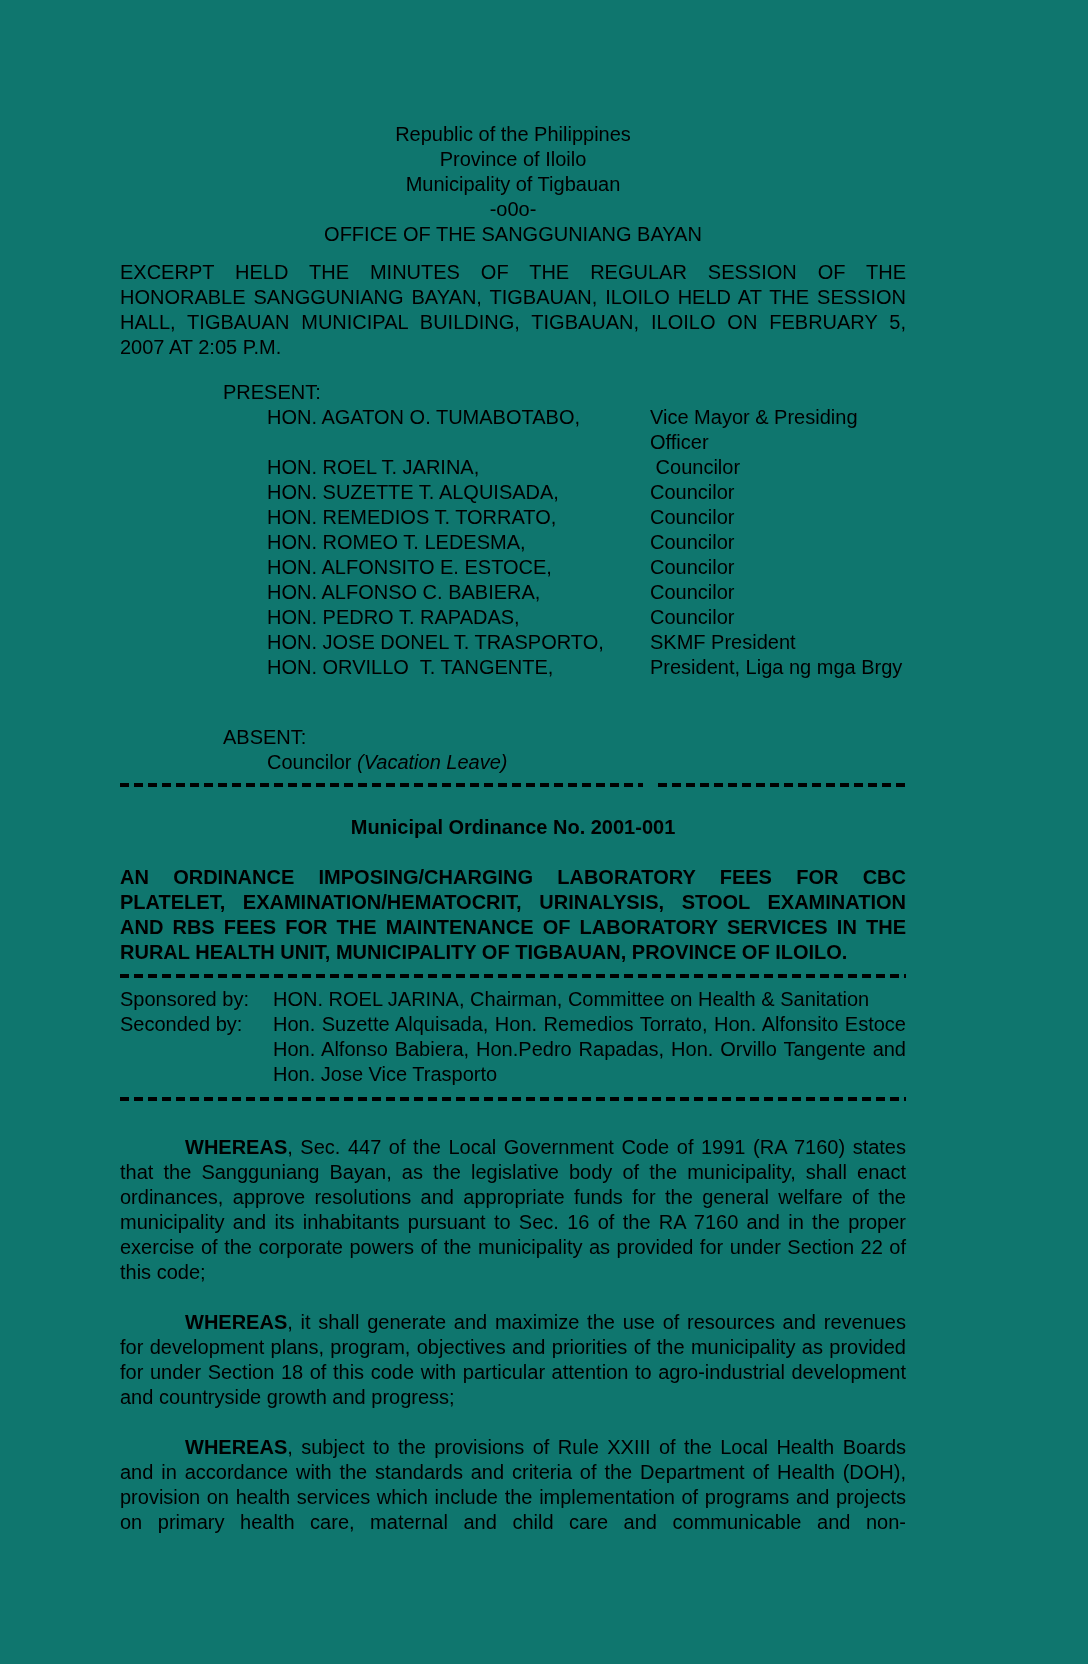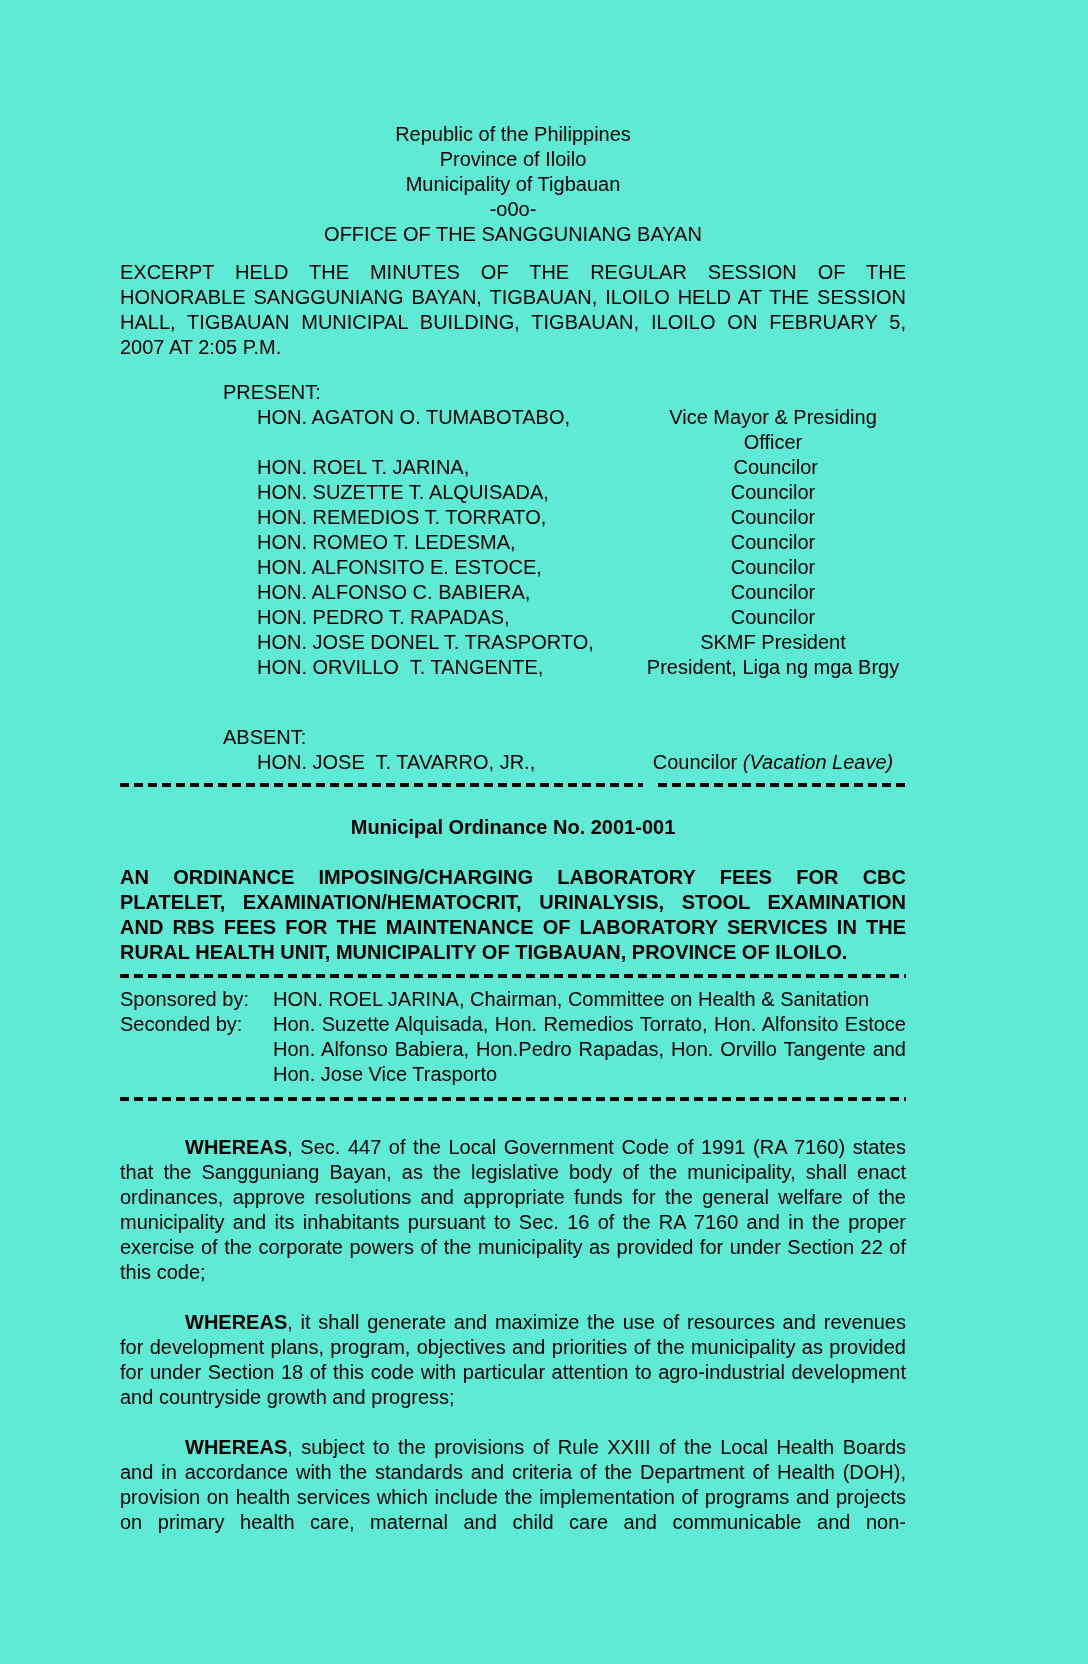--- a/index.html
+++ b/index.html
@@ -1,42 +1,42 @@
 <!DOCTYPE html>
 <html><head>
 <meta charset="utf-8">
 <style>
   html, body { margin: 0; padding: 0; background: #ffffff; }
   .page {
     position: relative;
     box-sizing: border-box;
     width: 1088px;
     height: 1664px;
-    background: #5eead4;
+    background: #0f766e;
     color: #000000;
     font-family: "Liberation Sans", "DejaVu Sans", sans-serif;
     font-size: 20px;
     line-height: 25px;
     padding: 122px 182px 0 120px;
     overflow: hidden;
   }
   .center { text-align: center; }
   .bold { font-weight: bold; }
 
   
   .jl { text-align: justify; text-align-last: justify; }
 
   .excerpt { margin-top: 13px; }
 
   .attendance { margin-left: 103px; }
   .present-block { margin-top: 20px; }
   .absent-block { margin-top: 45px; }
-  .mrow { display: flex; margin-left: 34px; }
+  .mrow { display: flex; margin-left: 44px; }
   .mname { width: 383px; white-space: pre-wrap; }
-  .mtitle { flex: 1; white-space: pre-wrap; text-align: center; }
+  .mtitle { flex: 1; white-space: pre-wrap; }
 
   .sep {
     height: 4px;
     background: repeating-linear-gradient(to right, #000 0 9px, transparent 9px 14px);
   }
   .sep-split { display: flex; justify-content: space-between; background: none; }
   .sep-split .segA, .sep-split .segB {
     height: 4px;
     background: repeating-linear-gradient(to right, #000 0 9px, transparent 9px 14px);
   }
@@ -120,21 +120,20 @@
       <div class="mrow">
         <span class="mname">HON. ORVILLO  T. TANGENTE,</span>
         <span class="mtitle">President, Liga ng mga Brgy</span>
       </div>
     </div>
   </div>
 
   <div class="attendance absent-block">
     <div>ABSENT:</div>
     <div class="mrow">
-      <span class="mname">HON. JOSE  T. TAVARRO, JR.,</span>
       <span class="mtitle"><span>Councilor </span><i>(Vacation Leave)</i></span>
     </div>
   </div>
 
   <div class="sep sep-split sep1">
     <div class="segA"></div>
     <div class="segB"></div>
   </div>
 
   <div class="center bold ordnum">Municipal Ordinance No. 2001-001</div>

